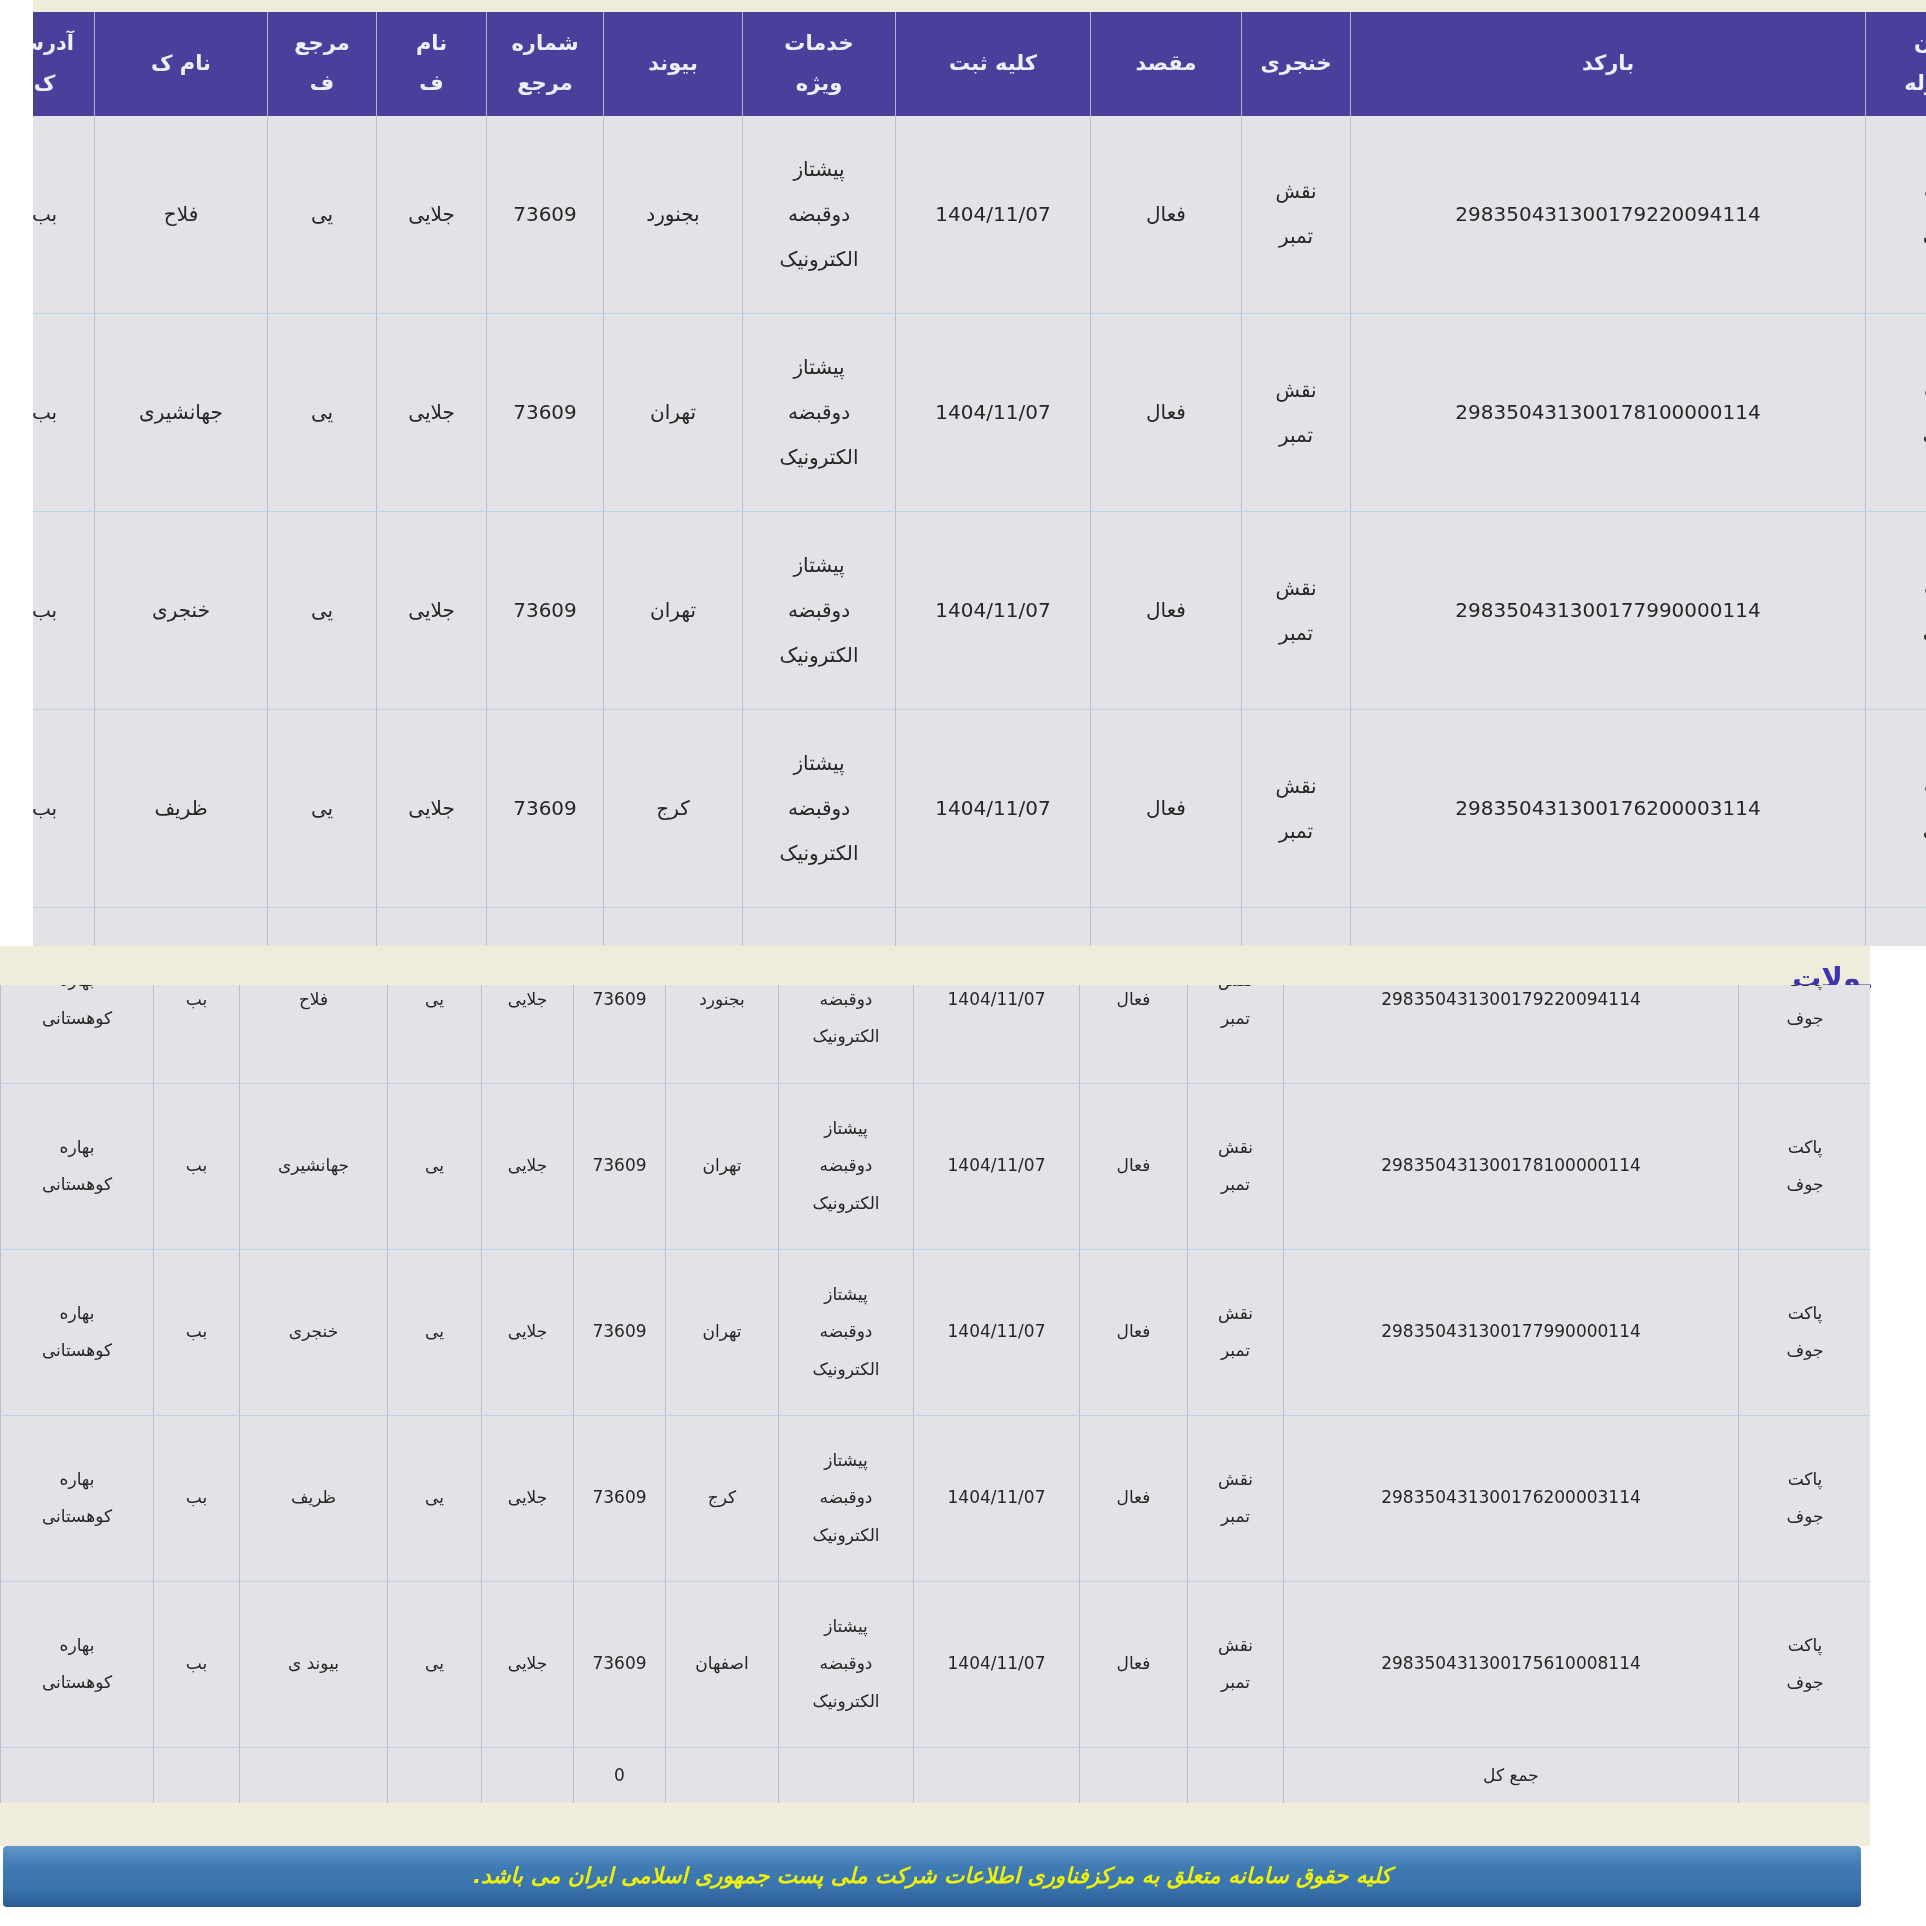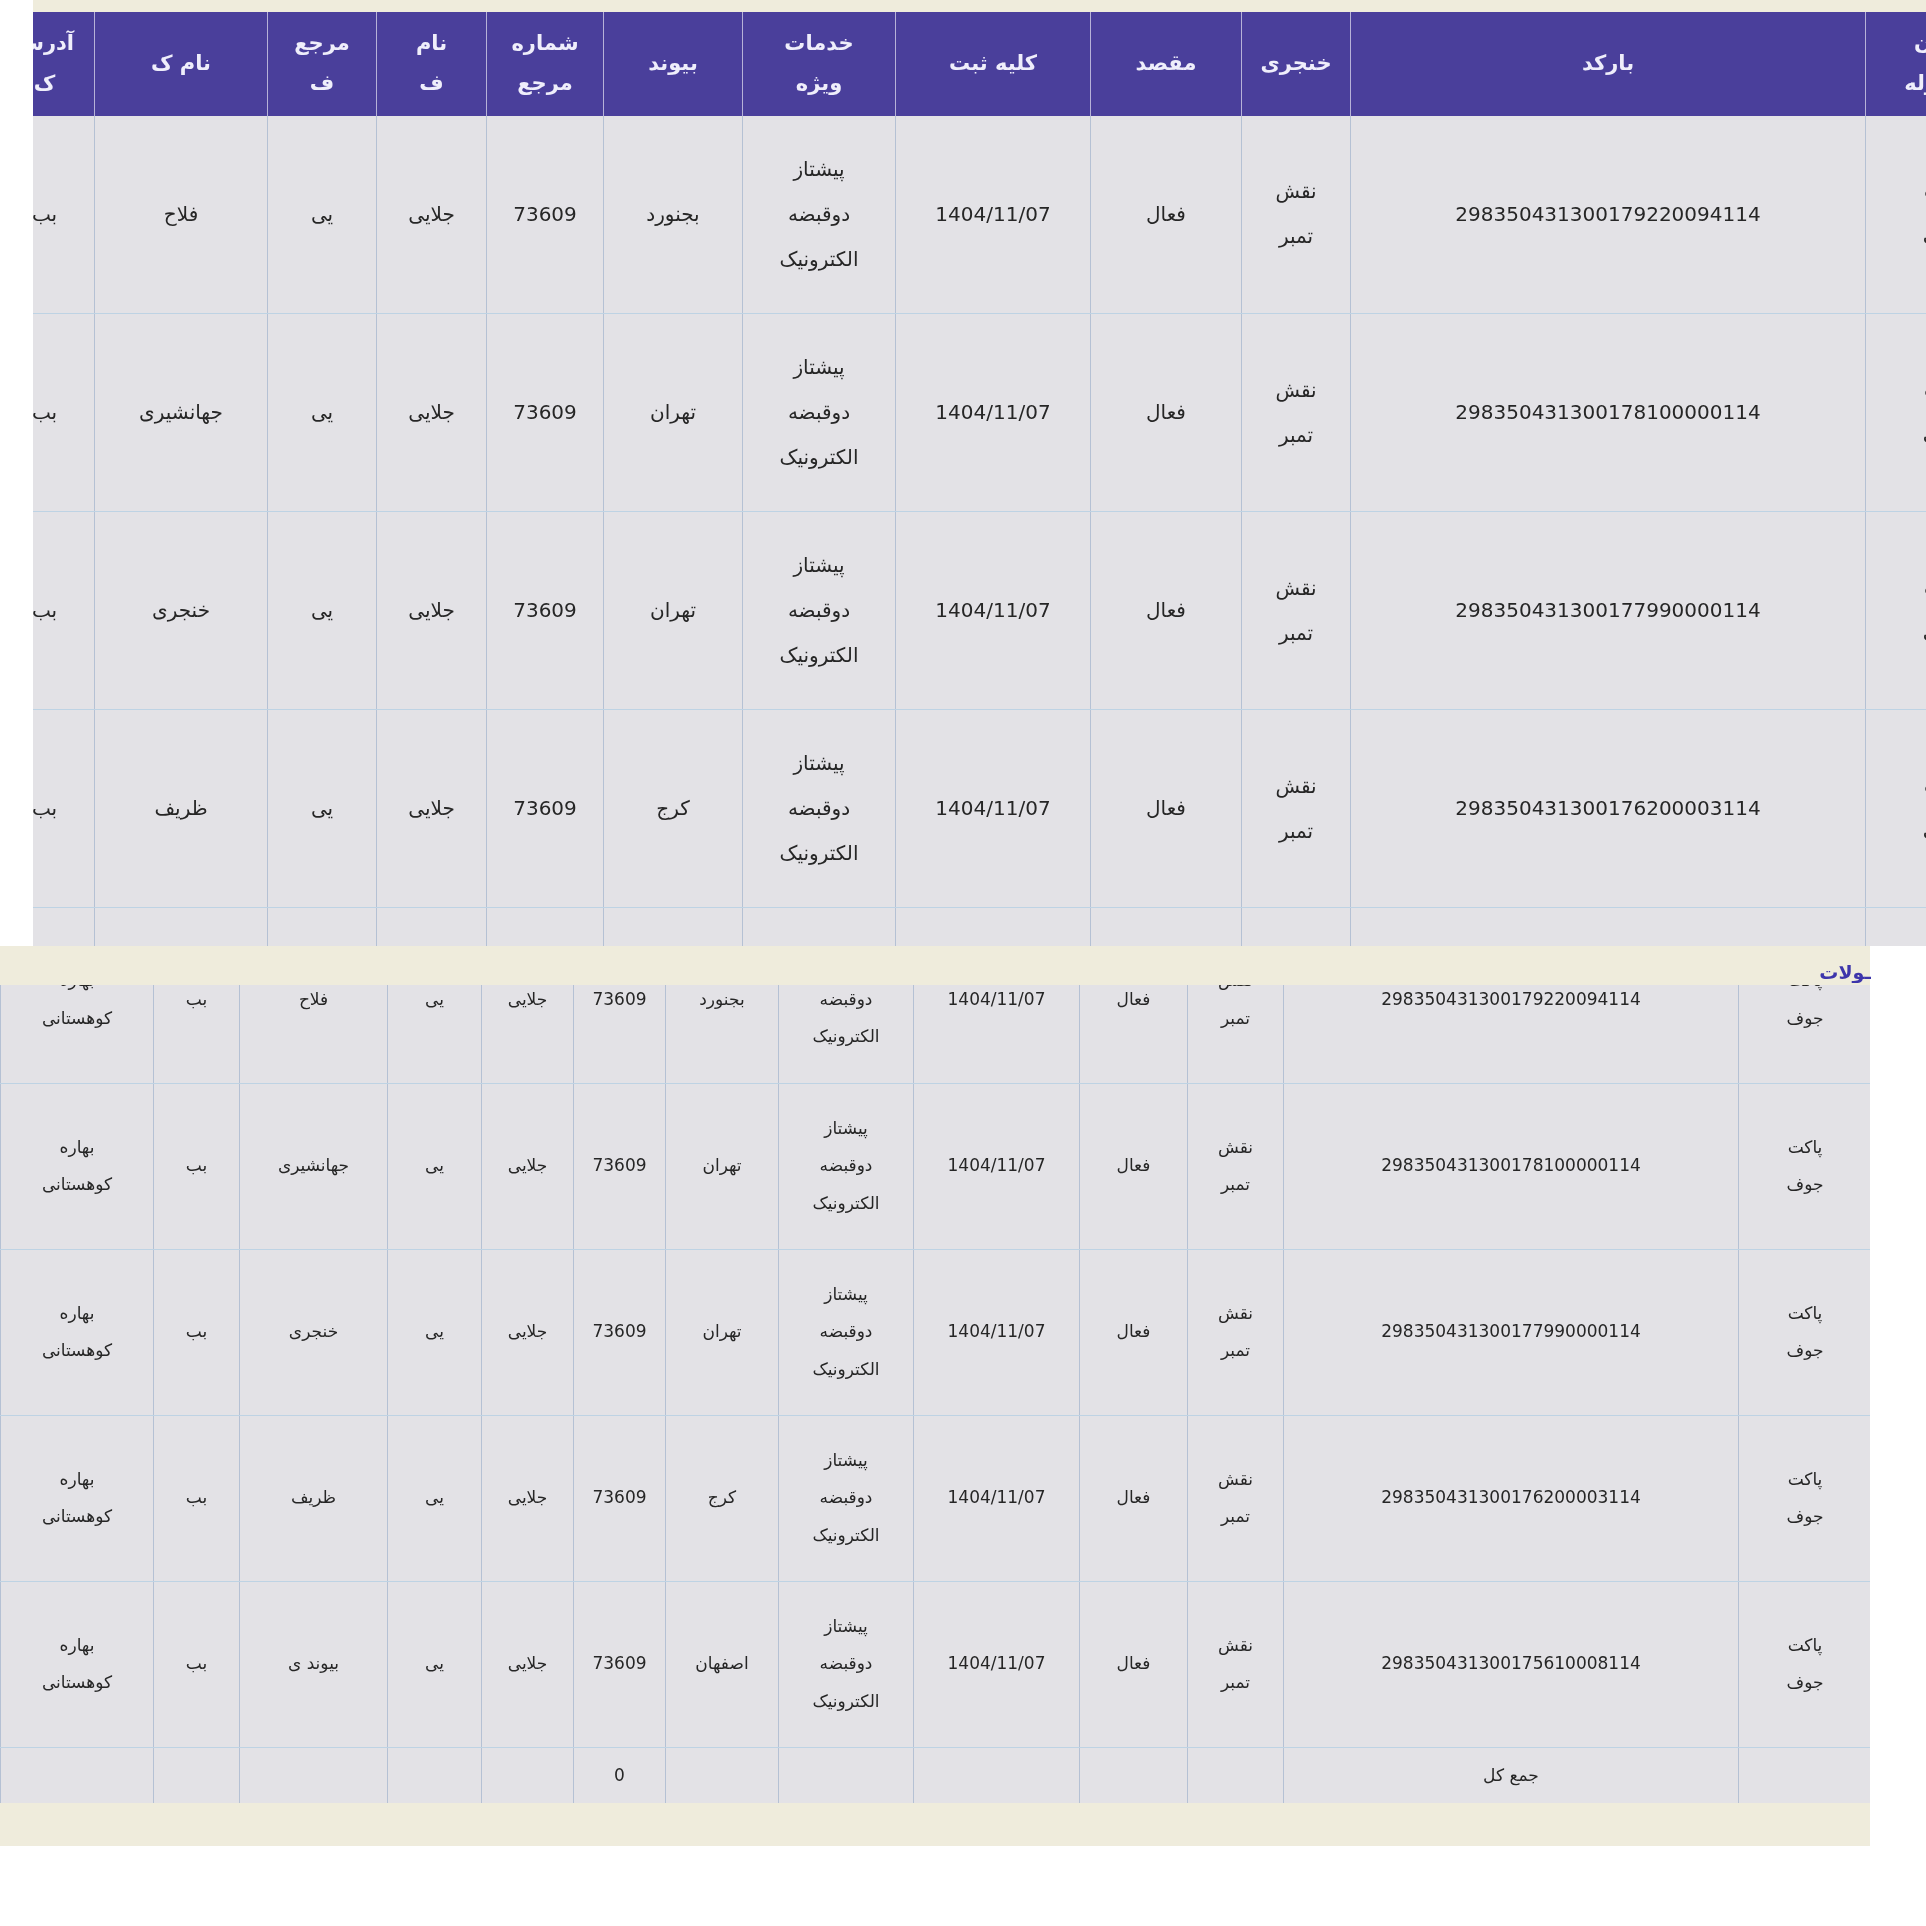--- a/index.html
+++ b/index.html
@@ -9,21 +9,21 @@
   
   .top-viewport{position:absolute;left:33px;top:0;width:1900px;height:946px;
                 background:#efecdc;overflow:hidden;}
   .top-table{position:relative;left:-39px;top:11.6px;width:2028px;
              border-collapse:collapse;table-layout:fixed;}
 
   
   .bottom-section{position:absolute;left:0;top:946px;width:1870px;height:987px;background:#ffffff;}
   .bottom-cream{position:absolute;left:0;top:0;width:1870px;height:900px;background:#efecdc;}
   .title-fragment{position:absolute;left:1771px;top:14.6px;width:100px;overflow:hidden;
-                  color:#3d35ab;font-size:19px;font-weight:bold;direction:rtl;white-space:nowrap;}
+                  color:#3d35ab;font-size:29px;font-weight:bold;direction:rtl;white-space:nowrap;}
   .bottom-viewport{position:absolute;left:0;top:39px;width:1870px;height:818px;overflow:hidden;
                    background:#efecdc;}
   .bottom-table{position:relative;top:-68px;width:1870px;border-collapse:collapse;table-layout:fixed;}
 
   
   table th{background:#4a3f9b;color:#efeefb;font-weight:bold;vertical-align:middle;
            text-align:center;direction:rtl;white-space:pre-line;
            border-right:0.8px solid #b7b2d8;border-left:0.8px solid #b7b2d8;}
   .top-table th{font-size:21px;line-height:1.9;}
   table td{background:#e3e2e6;color:#262626;vertical-align:middle;text-align:center;direction:rtl;
@@ -310,16 +310,19 @@
           <td></td>
           <td></td>
           <td></td>
           <td>جمع کل</td>
           <td></td>
         </tr>
       </tbody>
         </table>
     </div>
 
+    <div class="footer-bar">
+      <span>کلیه حقوق سامانه متعلق به مرکزفناوری اطلاعات شرکت ملی پست جمهوری اسلامی ایران می باشد.</span>
+    </div>
   </div>
 
 </div>
 
 
 </body></html>

